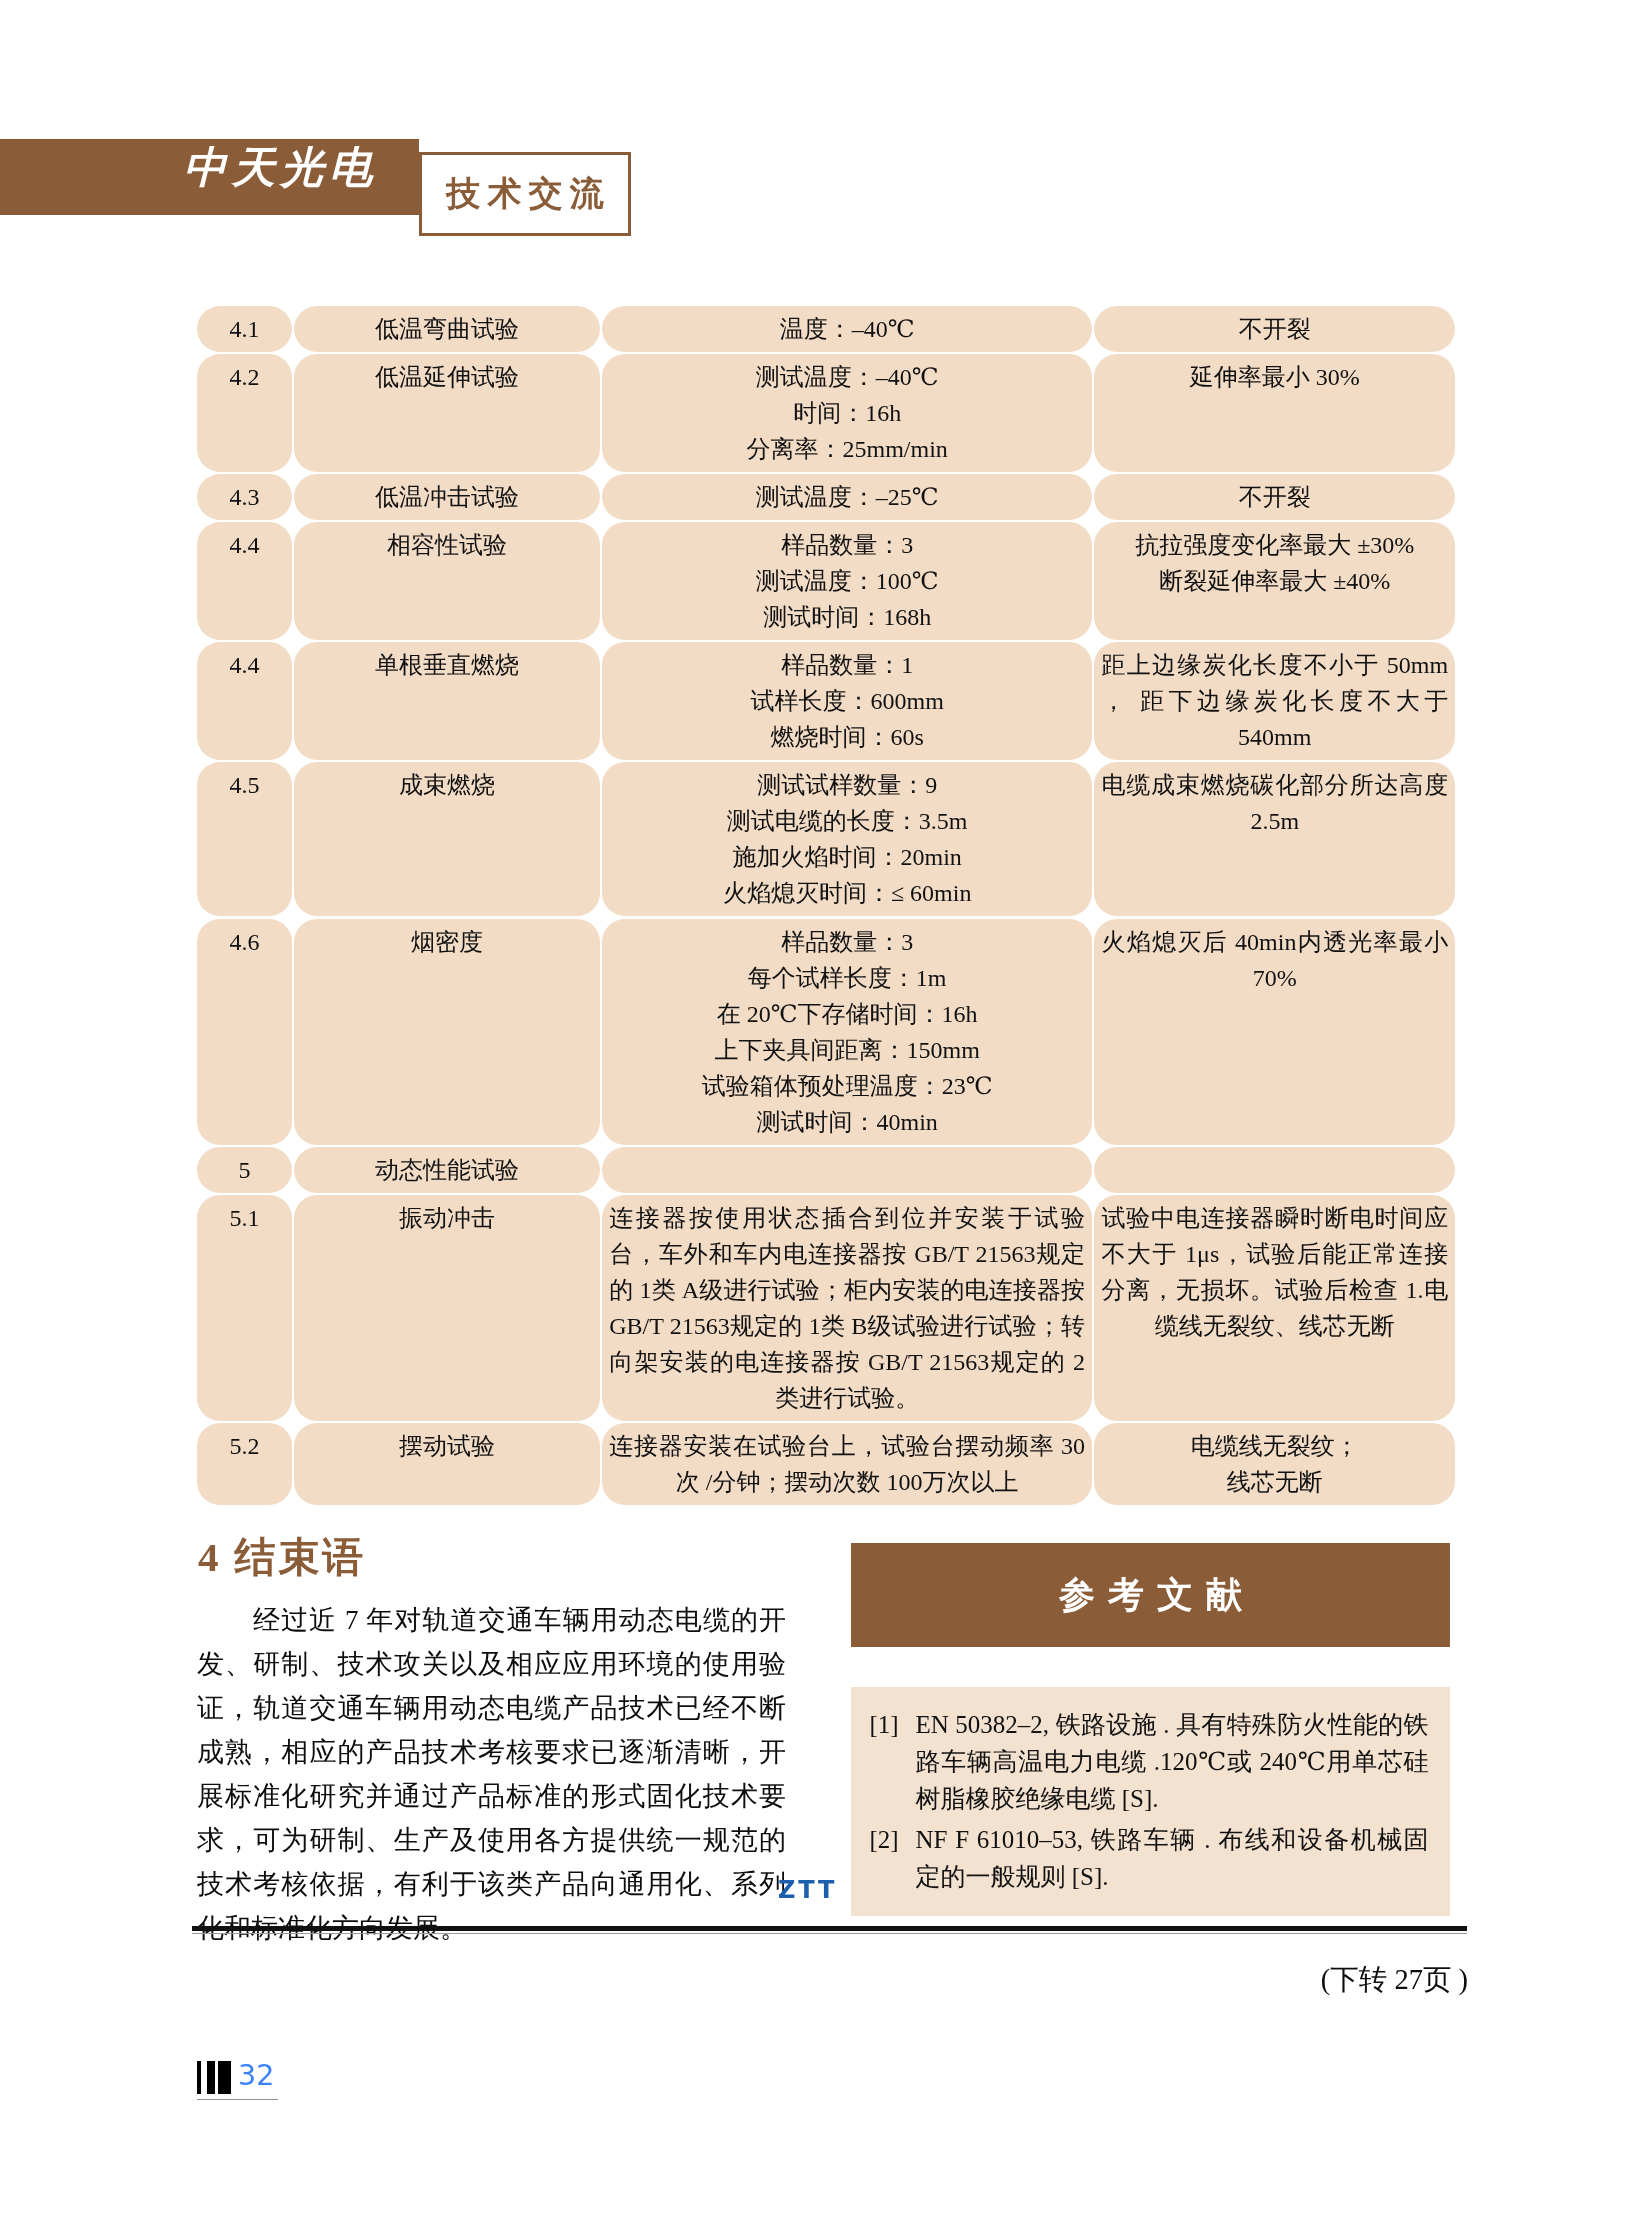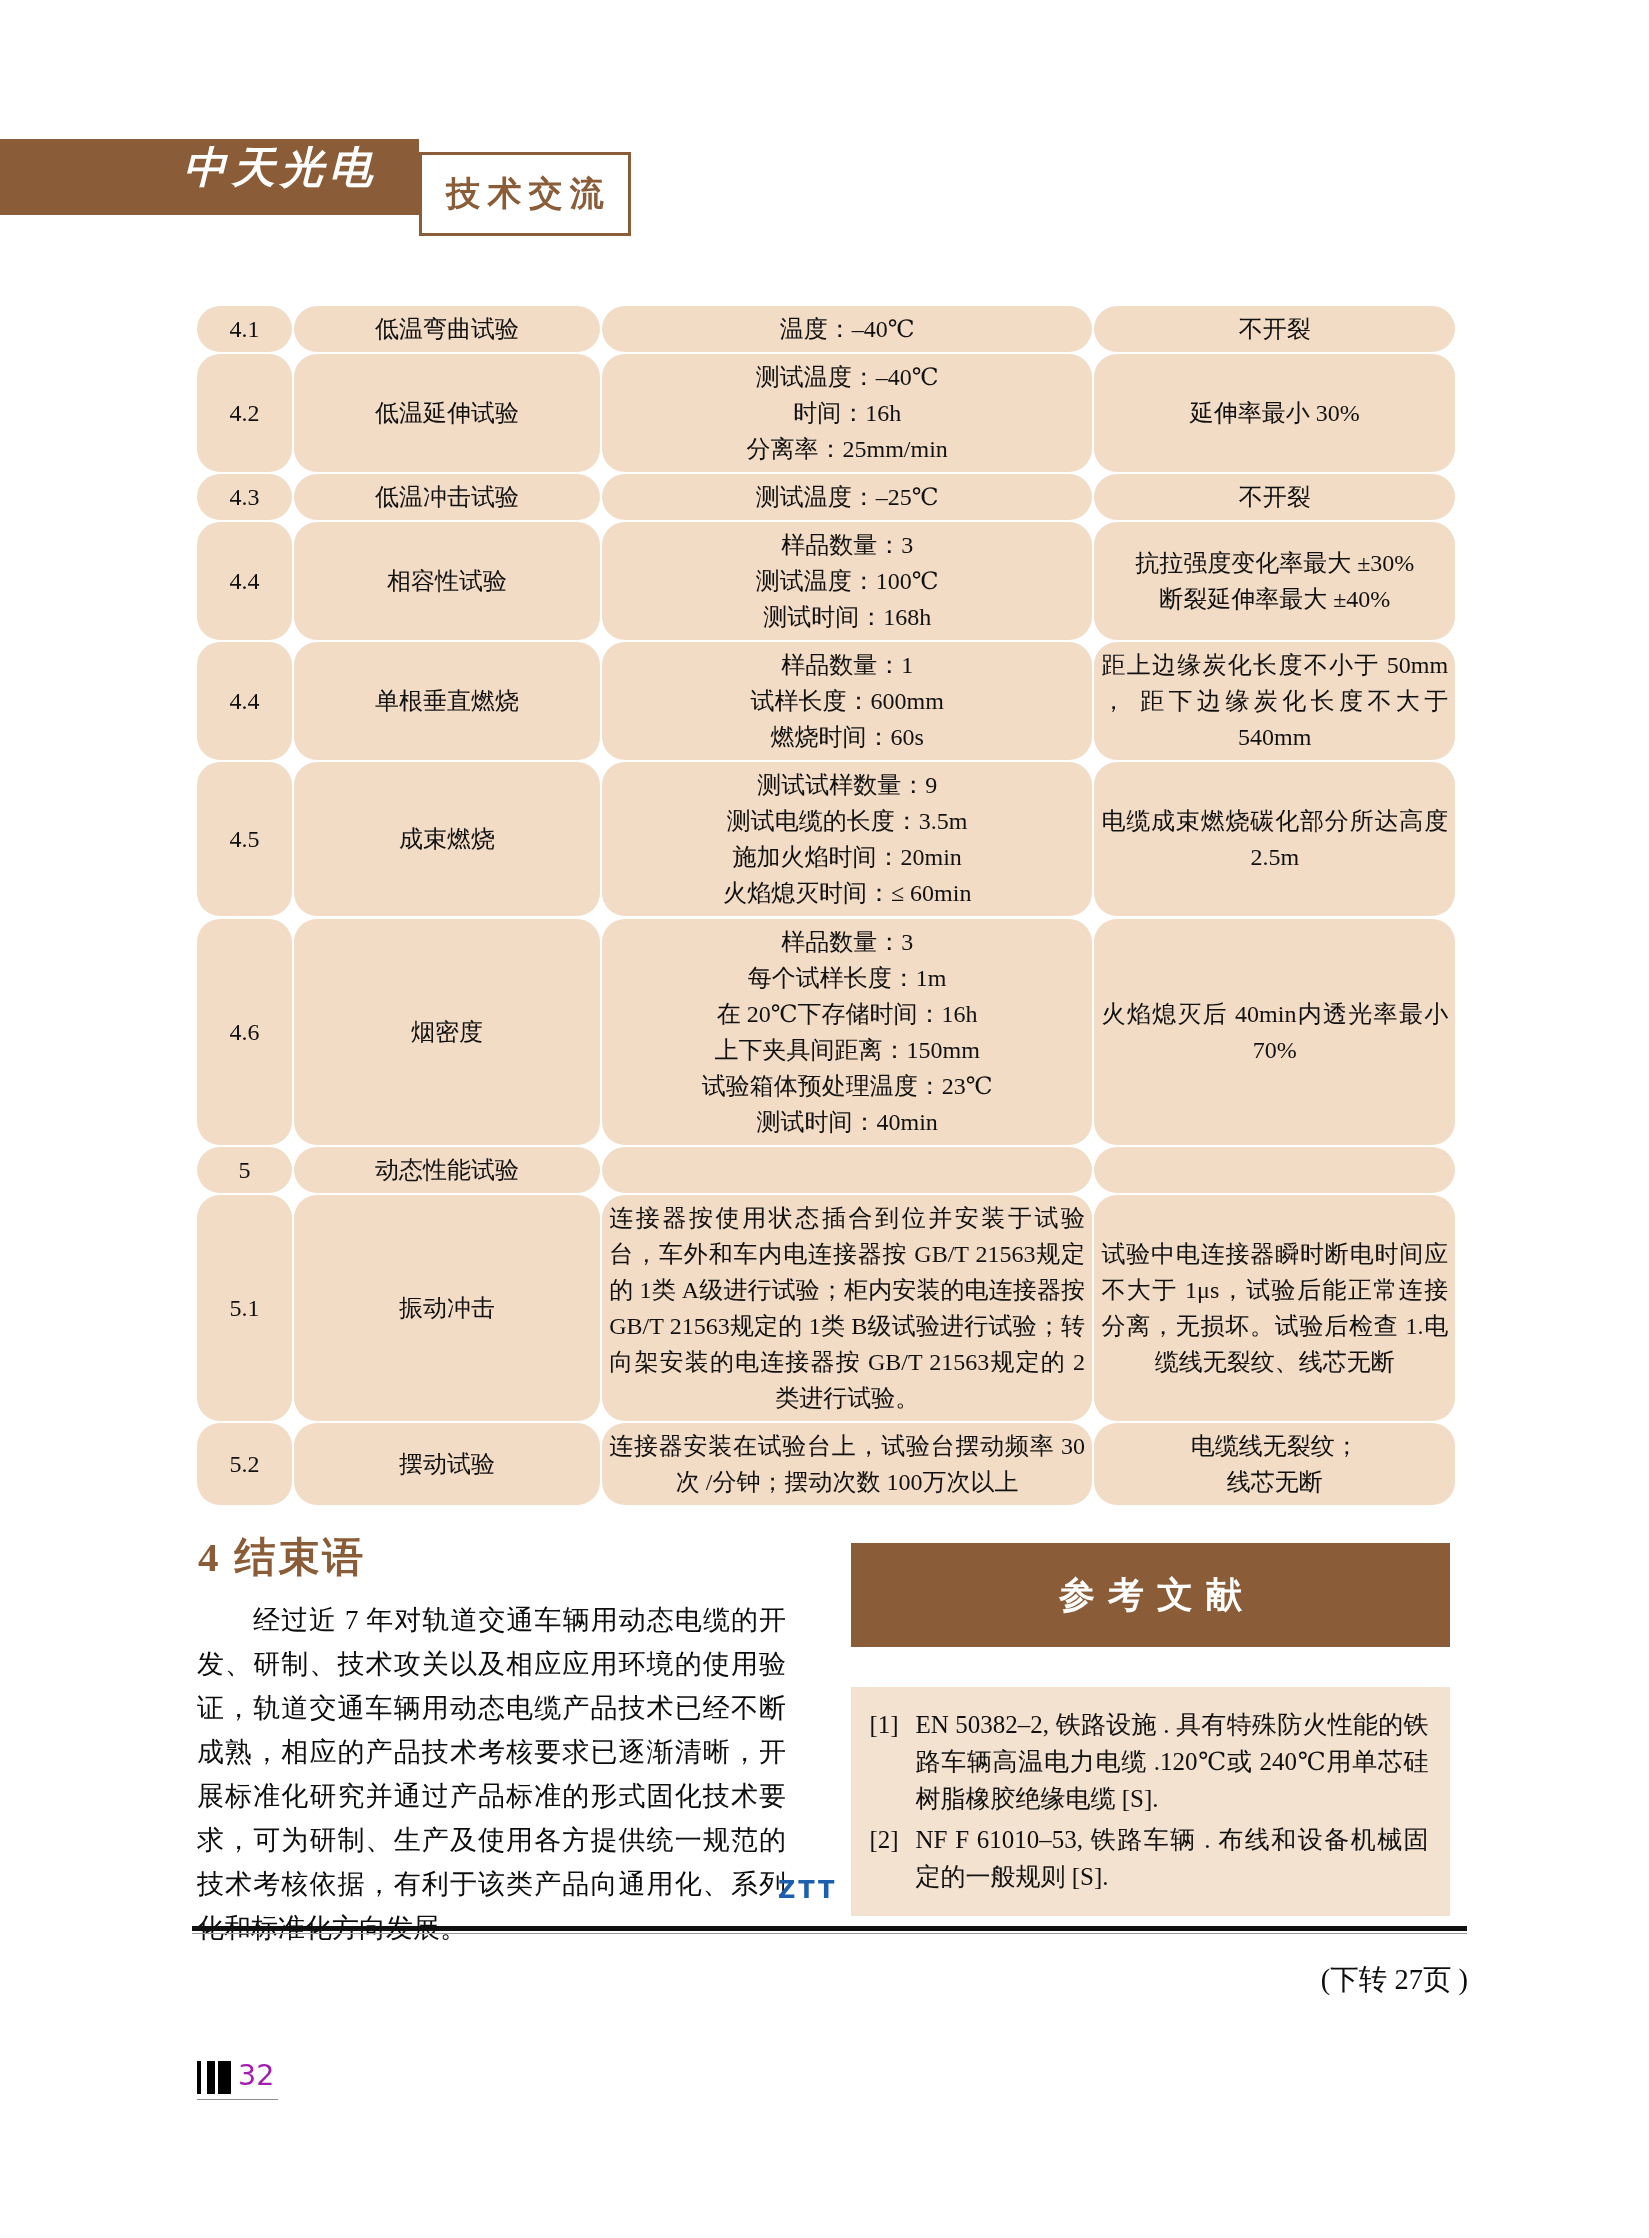--- a/index.html
+++ b/index.html
@@ -17,21 +17,21 @@
     display:flex;align-items:flex-start;justify-content:flex-end;padding-right:41px;}
   .brand-logo{color:#fff;font-size:43px;font-weight:bold;font-style:italic;letter-spacing:5.7px;
     font-family:"Liberation Serif","DejaVu Serif",serif;}
   .tab-box{position:absolute;left:419px;top:152px;width:212px;height:84px;background:#fff;
     border:3.6px solid var(--brand);display:flex;align-items:center;justify-content:center;}
   .tab-label{color:var(--brand);font-size:34px;font-weight:600;letter-spacing:7.1px;text-indent:7.1px;}
 
   
   .test-table{position:absolute;left:197px;top:306px;width:1253px;}
   .t-row{display:grid;grid-template-columns:95px 306px 490px 361px;gap:2.1px;margin-bottom:2.1px;}
-  .cell{background:var(--peach);display:flex;align-items:center;padding:5px 7.1px;min-height:40px;border-radius:23px;}
+  .cell{background:var(--peach);display:flex;padding:5px 7.1px;min-height:40px;border-radius:23px;}
   .inner{width:100%;white-space:pre-line;font-size:24px;line-height:36px;}
   .inner.center{text-align:center;}
   .inner.just{text-align:justify;text-align-last:center;}
 
   
   .concl-heading{position:absolute;left:198px;top:1530px;font-size:41px;font-weight:bold;color:var(--brand);letter-spacing:2.9px;}
   .concl-body{position:absolute;left:197px;top:1598px;width:589px;font-size:27px;line-height:44px;
     text-align:justify;text-indent:56px;color:#0d0d0d;}
   .ztt-logo{position:absolute;left:747px;top:1876px;color:var(--ztt_blue);font-size:24px;font-weight:bold;
     letter-spacing:2.9px;font-family:"DejaVu Sans","Liberation Sans",sans-serif;padding-left:31px;}
@@ -48,21 +48,21 @@
 
   
   .rule{position:absolute;left:192px;top:1926px;width:1275px;height:5px;background:#101010;}
   .rule-sub{position:absolute;left:192px;top:1933px;width:1275px;height:1.4px;background:#9a9a9a;}
   .continuation{position:absolute;left:1183px;top:1961px;width:285px;text-align:right;font-size:28.5px;color:#0d0d0d;}
   .footer-bars{position:absolute;left:197px;top:2061px;height:33px;display:flex;align-items:stretch;}
   .bar1{width:4.3px;background:#000;margin-right:5.7px;}
   .bar2{width:7.8px;background:#000;margin-right:3.6px;}
   .bar3{width:13px;background:#000;}
   .page-number{position:absolute;left:238px;top:2059px;font-size:28.5px;
-    font-family:"DejaVu Sans","Liberation Sans",sans-serif;color:#a21caf;}
+    font-family:"DejaVu Sans","Liberation Sans",sans-serif;color:#3b82f6;}
   .footer-underline{position:absolute;left:197px;top:2099px;width:81px;height:1.4px;background:#8f8f8f;}
 </style>
 </head>
 <body>
 
 <div class="page">
 
   <div class="brand-bar">
     <span class="brand-logo">中天光电</span>
   </div>

